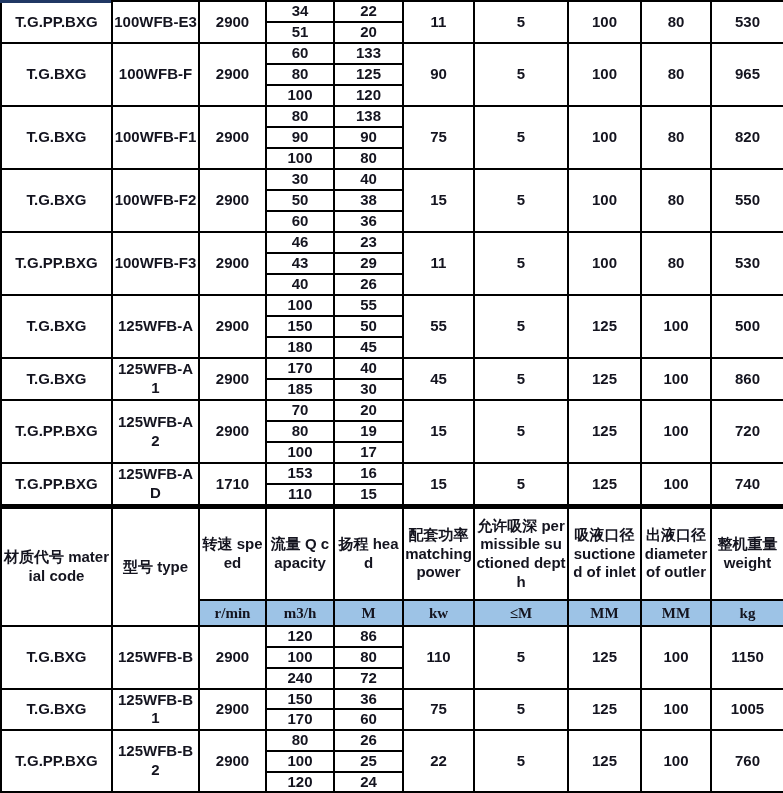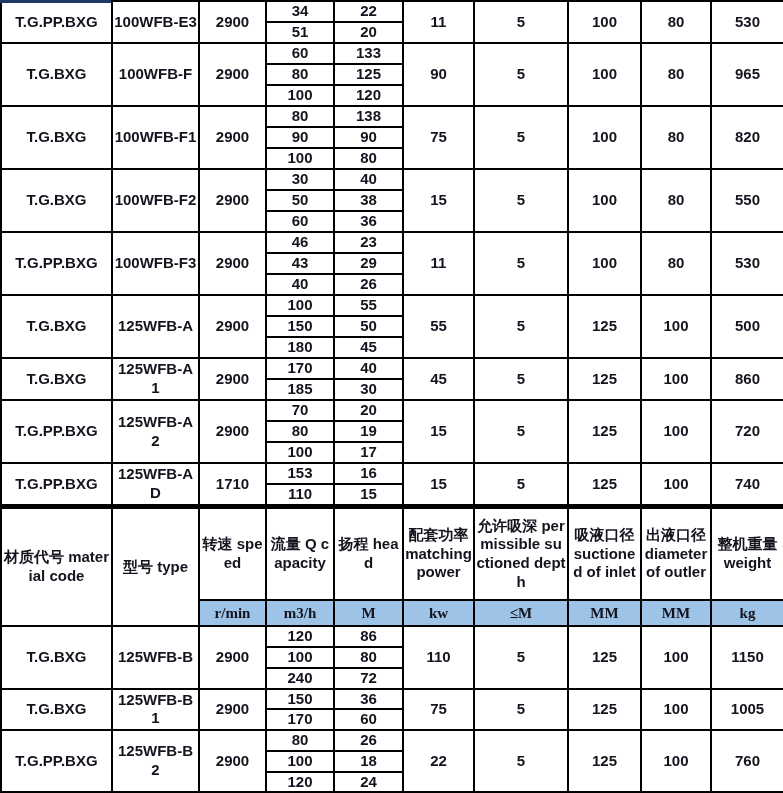--- a/index.html
+++ b/index.html
@@ -295,20 +295,20 @@
         <td>80</td>
         <td>26</td>
         <td rowspan="3">22</td>
         <td rowspan="3">5</td>
         <td rowspan="3">125</td>
         <td rowspan="3">100</td>
         <td rowspan="3">760</td>
       </tr>
       <tr>
         <td>100</td>
-        <td>18</td>
+        <td>25</td>
       </tr>
       <tr>
         <td>120</td>
         <td>24</td>
       </tr>
     </tbody>
 </table>
 
 </body></html>

